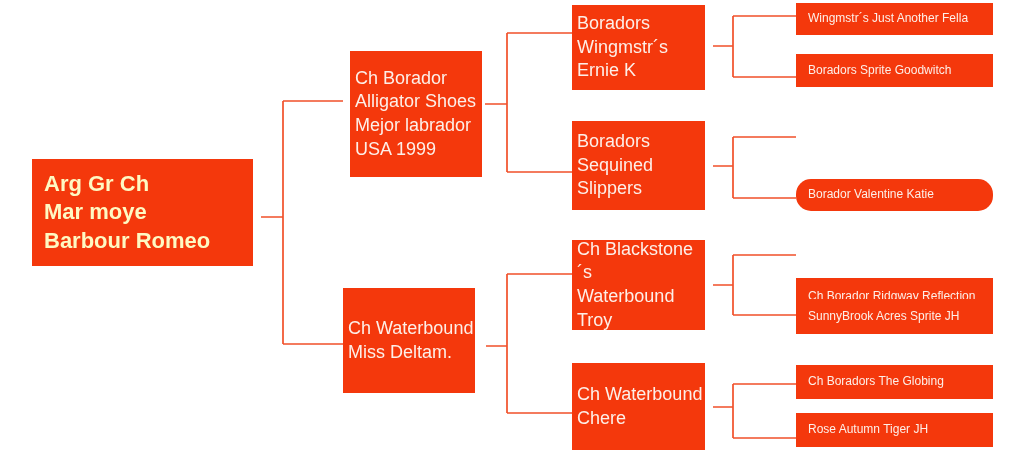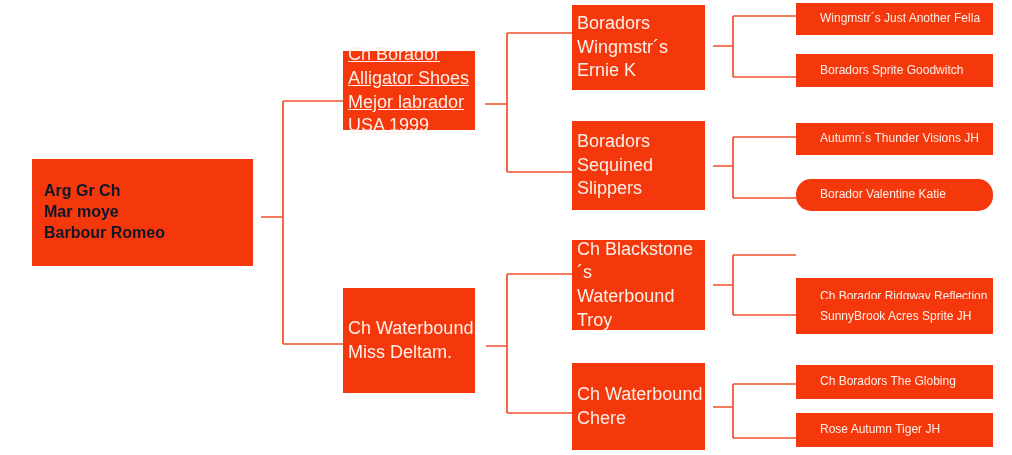--- a/index.html
+++ b/index.html
@@ -33,39 +33,39 @@
   }
   .node-label {
     white-space: pre-line;
     line-height: 1.32;
   }
   .root-node {
     left: 32px;  top: 159px;  width: 221px; height: 107px;
     padding-left: 12px;
   }
   .root-node .node-label {
-    font-size: 16px;
+    font-size: 22px;
     font-weight: bold;
-    color: #0f172a;
+    color: #fef9c3;
     line-height: 1.3;
   }
   .gen2-node, .gen3-node {
     padding-left: 5px;
     font-size: 18px;
   }
-  .gen2-a { left: 343px; top: 51px;  width: 132px; height: 79px; text-decoration: underline; }
+  .gen2-a { left: 350px; top: 51px;  width: 132px; height: 126px; }
   .gen2-b { left: 343px; top: 288px; width: 132px; height: 105px; }
   .gen3-1 { left: 572px; top: 5px;   width: 133px; height: 85px; }
   .gen3-2 { left: 572px; top: 121px; width: 133px; height: 89px; }
   .gen3-3 { left: 572px; top: 240px; width: 133px; height: 90px; }
   .gen3-4 { left: 572px; top: 363px; width: 133px; height: 87px; }
   .gen4-node {
     left: 796px;
     width: 197px;
-    padding-left: 24px;
+    padding-left: 12px;
     font-size: 12px;
   }
   .gen4-1 { top: 3px;   height: 32px; }
   .gen4-2 { top: 54px;  height: 33px; }
   .gen4-3 { top: 123px; height: 32px; }
   .gen4-4 { top: 179px; height: 32px; border-radius: 15px; }
   .gen4-5 { top: 242px; height: 37px; margin-top: 36px; }
   .gen4-6 { top: 299px; height: 35px; }
   .gen4-7 { top: 365px; height: 34px; }
   .gen4-8 { top: 413px; height: 34px; }
@@ -130,23 +130,20 @@
     <span class="node-label">Ch Waterbound
 Chere</span>
   </div>
 
   <div class="node gen4-node gen4-1">
     <span class="node-label">Wingmstr´s Just Another Fella</span>
   </div>
   <div class="node gen4-node gen4-2">
     <span class="node-label">Boradors Sprite Goodwitch</span>
   </div>
-  <div class="node gen4-node gen4-3">
-    <span class="node-label">Autumn´s Thunder Visions JH</span>
-  </div>
   <div class="node gen4-node gen4-4">
     <span class="node-label">Borador Valentine Katie</span>
   </div>
   <div class="node gen4-node gen4-5">
     <span class="node-label">Ch Borador Ridgway Reflection</span>
   </div>
   <div class="node gen4-node gen4-6">
     <span class="node-label">SunnyBrook Acres Sprite JH</span>
   </div>
   <div class="node gen4-node gen4-7">

